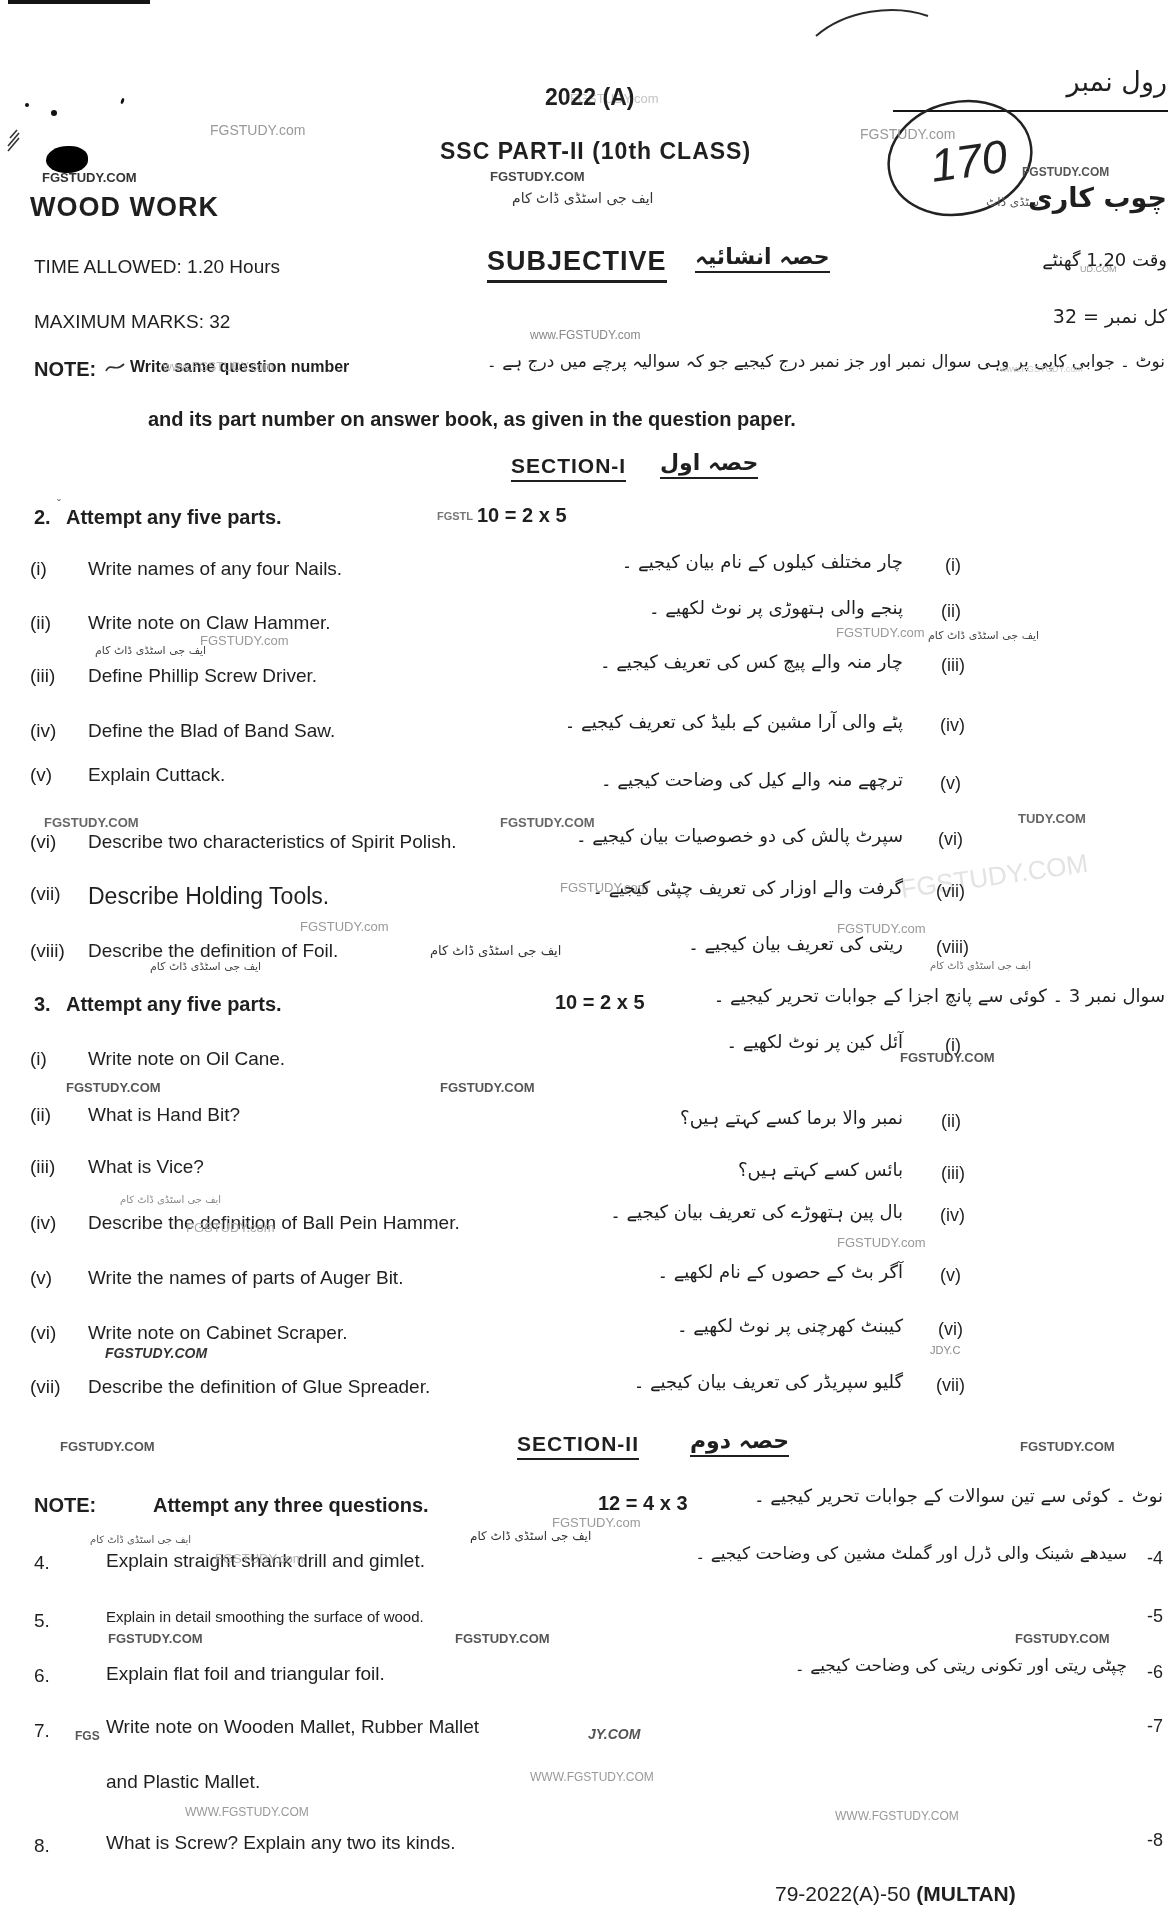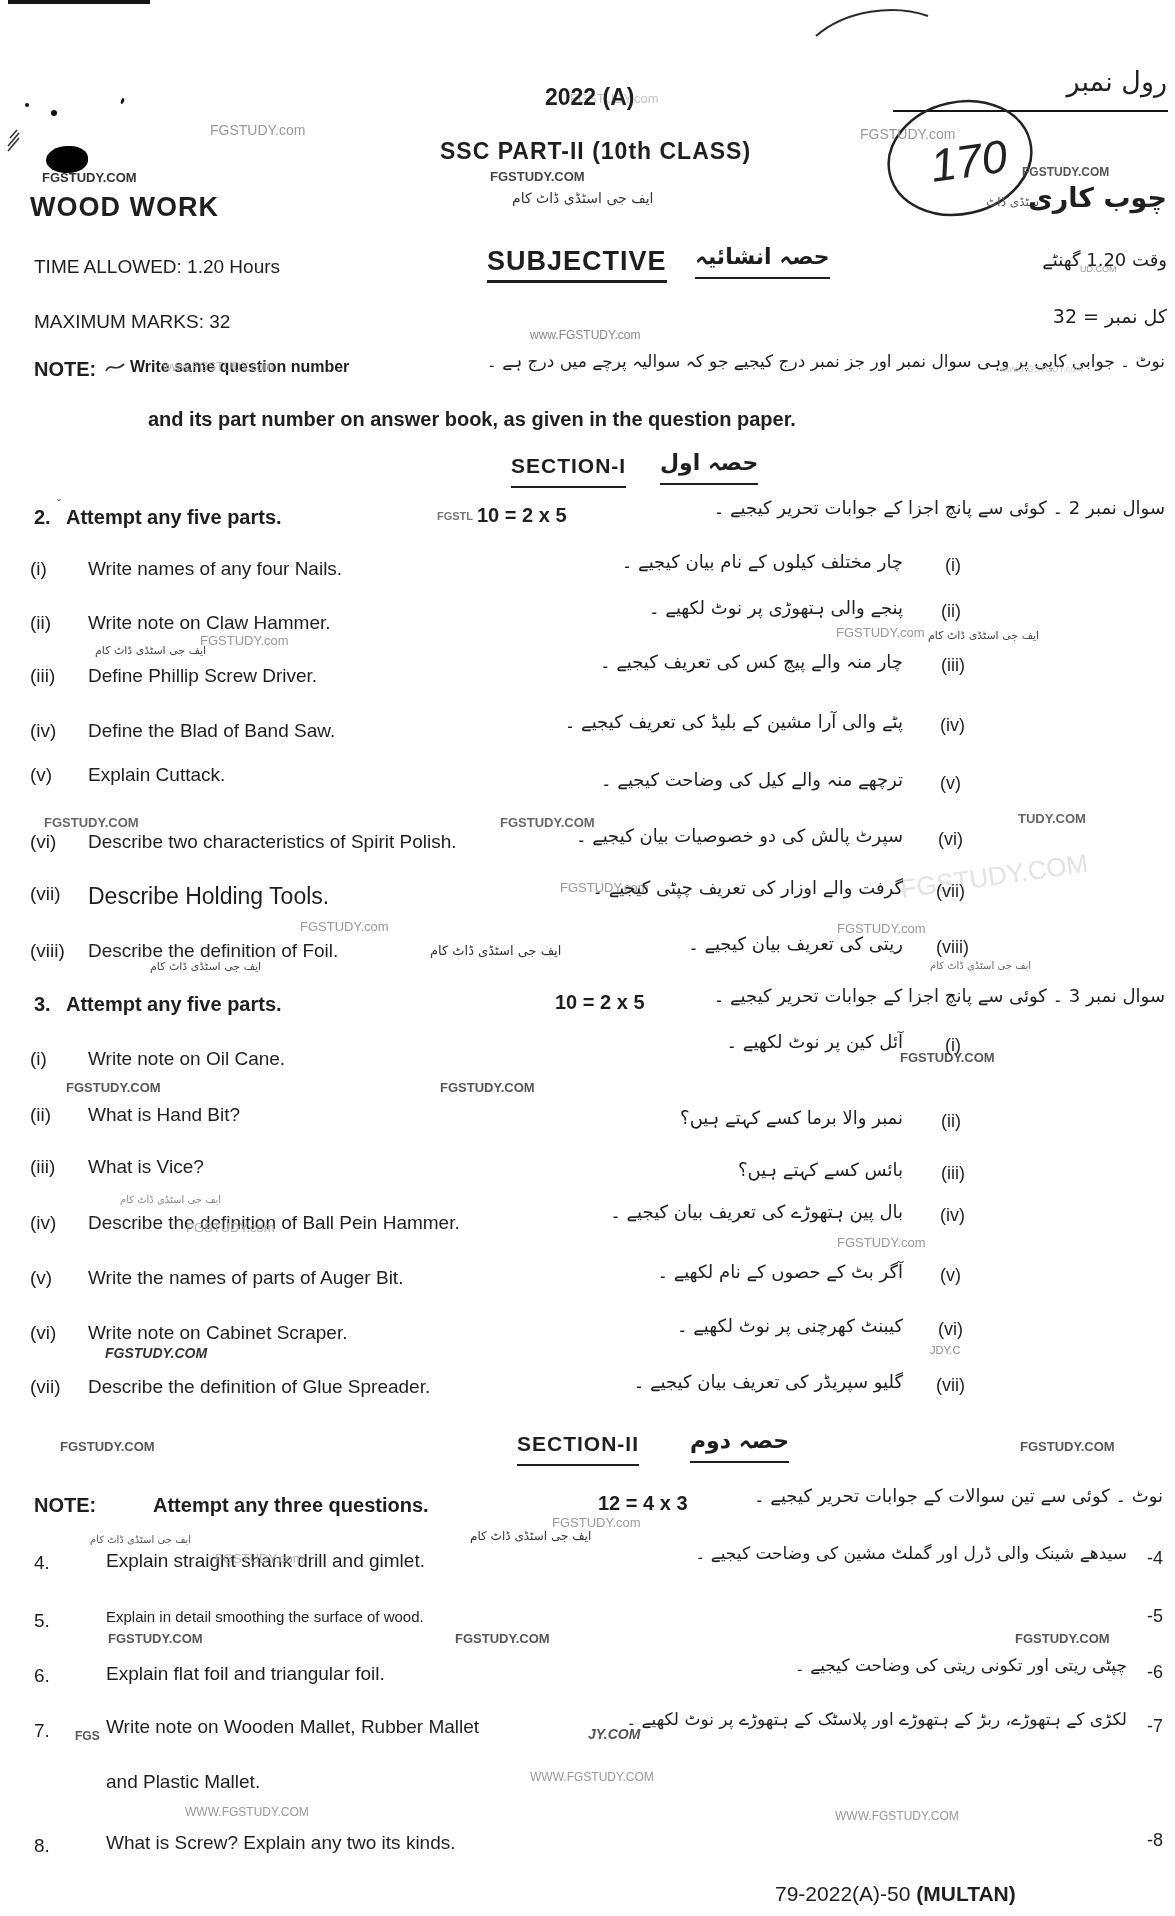--- a/index.html
+++ b/index.html
@@ -3,21 +3,21 @@
 <meta charset="utf-8">
 <style>
   html,body{margin:0;padding:0;background:#9a9a9a;}
   .page{position:relative;width:1175px;height:1916px;margin:0 auto;background:#ffffff;
         font-family:"Liberation Sans",sans-serif;color:#1f1f1f;overflow:hidden;}
   .t{position:absolute;white-space:nowrap;line-height:1.15;}
   .b{font-weight:bold;}
   .i{font-style:italic;}
   .ur{font-family:"DejaVu Sans",sans-serif;direction:rtl;}
   .wm{color:#999;}
-  .u{border-bottom:2px solid #1f1f1f;padding-bottom:8px;}
+  .u{border-bottom:2px solid #1f1f1f;padding-bottom:2px;}
   .u3{border-bottom:3px solid #1f1f1f;padding-bottom:3px;}
   .dot{position:absolute;background:#111;border-radius:50%;}
   .ln{position:absolute;background:#151515;}
   svg{position:absolute;overflow:visible;}
 </style>
 </head>
 <body>
 
 <div class="page">
 
@@ -74,21 +74,20 @@
   <div class="t b" style="left:148px;top:408px;font-size:20px">and its part number on answer book, as given in the question paper.</div>
 
   <div class="t b u" style="left:511px;top:454px;font-size:21px;letter-spacing:1px">SECTION-I</div>
   <div class="t ur b u" style="left:660px;top:450px;font-size:22px">حصہ اول</div>
 
   <div class="t b" style="left:34px;top:506px;font-size:20px">2.</div>
   <div class="t" style="left:57px;top:499px;font-size:12px;color:#666">ˇ</div>
   <div class="t b" style="left:66px;top:506px;font-size:20px">Attempt any five parts.</div>
   <div class="t b" style="left:437px;top:510px;font-size:11px;color:#777">FGSTL</div>
   <div class="t b" style="left:477px;top:504px;font-size:20px">10 = 2 x 5</div>
-  <div class="t ur" style="right:10px;top:498px;font-size:18px">سوال نمبر 2 ۔ کوئی سے پانچ اجزا کے جوابات تحریر کیجیے ۔</div>
 
   <div class="t" style="left:30px;top:558px;font-size:19px">(i)</div>
   <div class="t" style="left:88px;top:558px;font-size:19px">Write names of any four Nails.</div>
 
   <div class="t" style="left:30px;top:612px;font-size:19px">(ii)</div>
   <div class="t" style="left:88px;top:612px;font-size:19px">Write note on Claw Hammer.</div>
   <div class="t wm" style="left:200px;top:634px;font-size:13px">FGSTUDY.com</div>
 
   <div class="t ur" style="left:95px;top:645px;font-size:11px;color:#444">ایف جی اسٹڈی ڈاٹ کام</div>
   <div class="t" style="left:30px;top:665px;font-size:19px">(iii)</div>
@@ -230,21 +229,20 @@
 
   <div class="t" style="left:34px;top:1665px;font-size:19px">6.</div>
   <div class="t" style="left:106px;top:1663px;font-size:19px">Explain flat foil and triangular foil.</div>
   <div class="t ur" style="right:48px;top:1656px;font-size:17px">چپٹی ریتی اور تکونی ریتی کی وضاحت کیجیے ۔</div>
   <div class="t" style="right:12px;top:1662px;font-size:18px">-6</div>
 
   <div class="t" style="left:34px;top:1720px;font-size:19px">7.</div>
   <div class="t b" style="left:75px;top:1730px;font-size:12px;color:#555">FGS</div>
   <div class="t" style="left:106px;top:1716px;font-size:19px">Write note on Wooden Mallet, Rubber Mallet</div>
   <div class="t b i" style="left:588px;top:1726px;font-size:14px;color:#555">JY.COM</div>
-  <div class="t ur" style="right:48px;top:1710px;font-size:17px">لکڑی کے ہتھوڑے، ربڑ کے ہتھوڑے اور پلاسٹک کے ہتھوڑے پر نوٹ لکھیے ۔</div>
   <div class="t" style="right:12px;top:1716px;font-size:18px">-7</div>
 
   <div class="t" style="left:106px;top:1771px;font-size:19px">and Plastic Mallet.</div>
   <div class="t wm" style="left:530px;top:1771px;font-size:12px">WWW.FGSTUDY.COM</div>
 
   <div class="t wm" style="left:185px;top:1806px;font-size:12px">WWW.FGSTUDY.COM</div>
   <div class="t wm" style="left:835px;top:1810px;font-size:12px">WWW.FGSTUDY.COM</div>
 
   <div class="t" style="left:34px;top:1835px;font-size:19px">8.</div>
   <div class="t" style="left:106px;top:1832px;font-size:19px">What is Screw?  Explain any two its kinds.</div>

